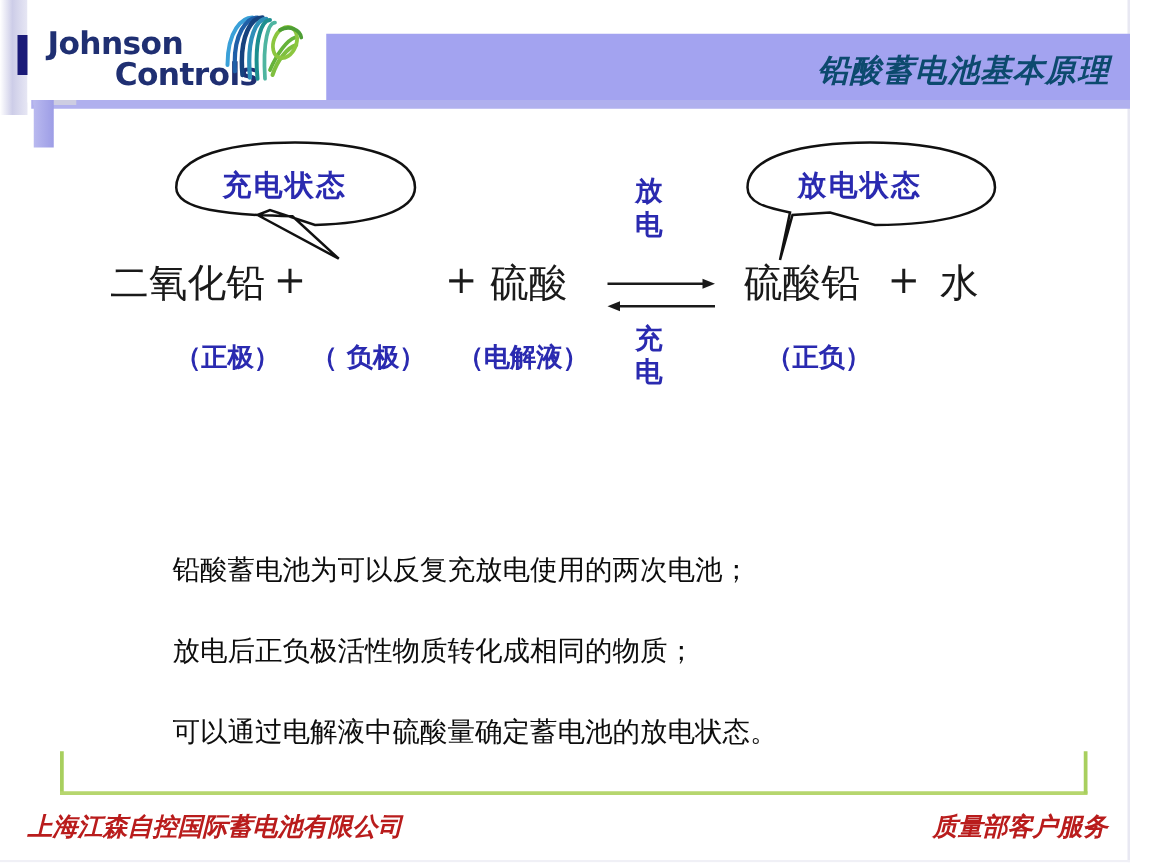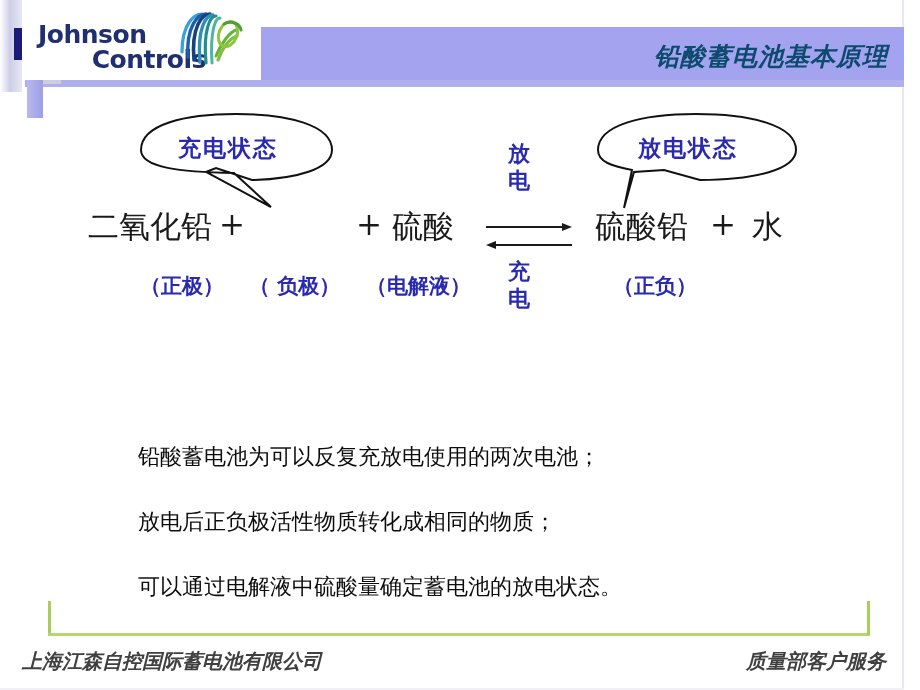--- a/index.html
+++ b/index.html
@@ -217,21 +217,21 @@
     position: absolute;
     left: 867px;
     top: 601px;
     width: 3px;
     height: 34px;
     background: #a8cf5e;
   }
   .footer-text {
     position: absolute;
     top: 648px;
-    color: #404040;
+    color: #b91c1c;
     font-family: "DejaVu Sans", "Liberation Sans", sans-serif;
     font-weight: bold;
     font-style: italic;
     font-size: 20px;
     white-space: nowrap;
   }
   .footer-left  { left: 22px; }
   .footer-right { right: 18px; }
 </style>
 </head>

